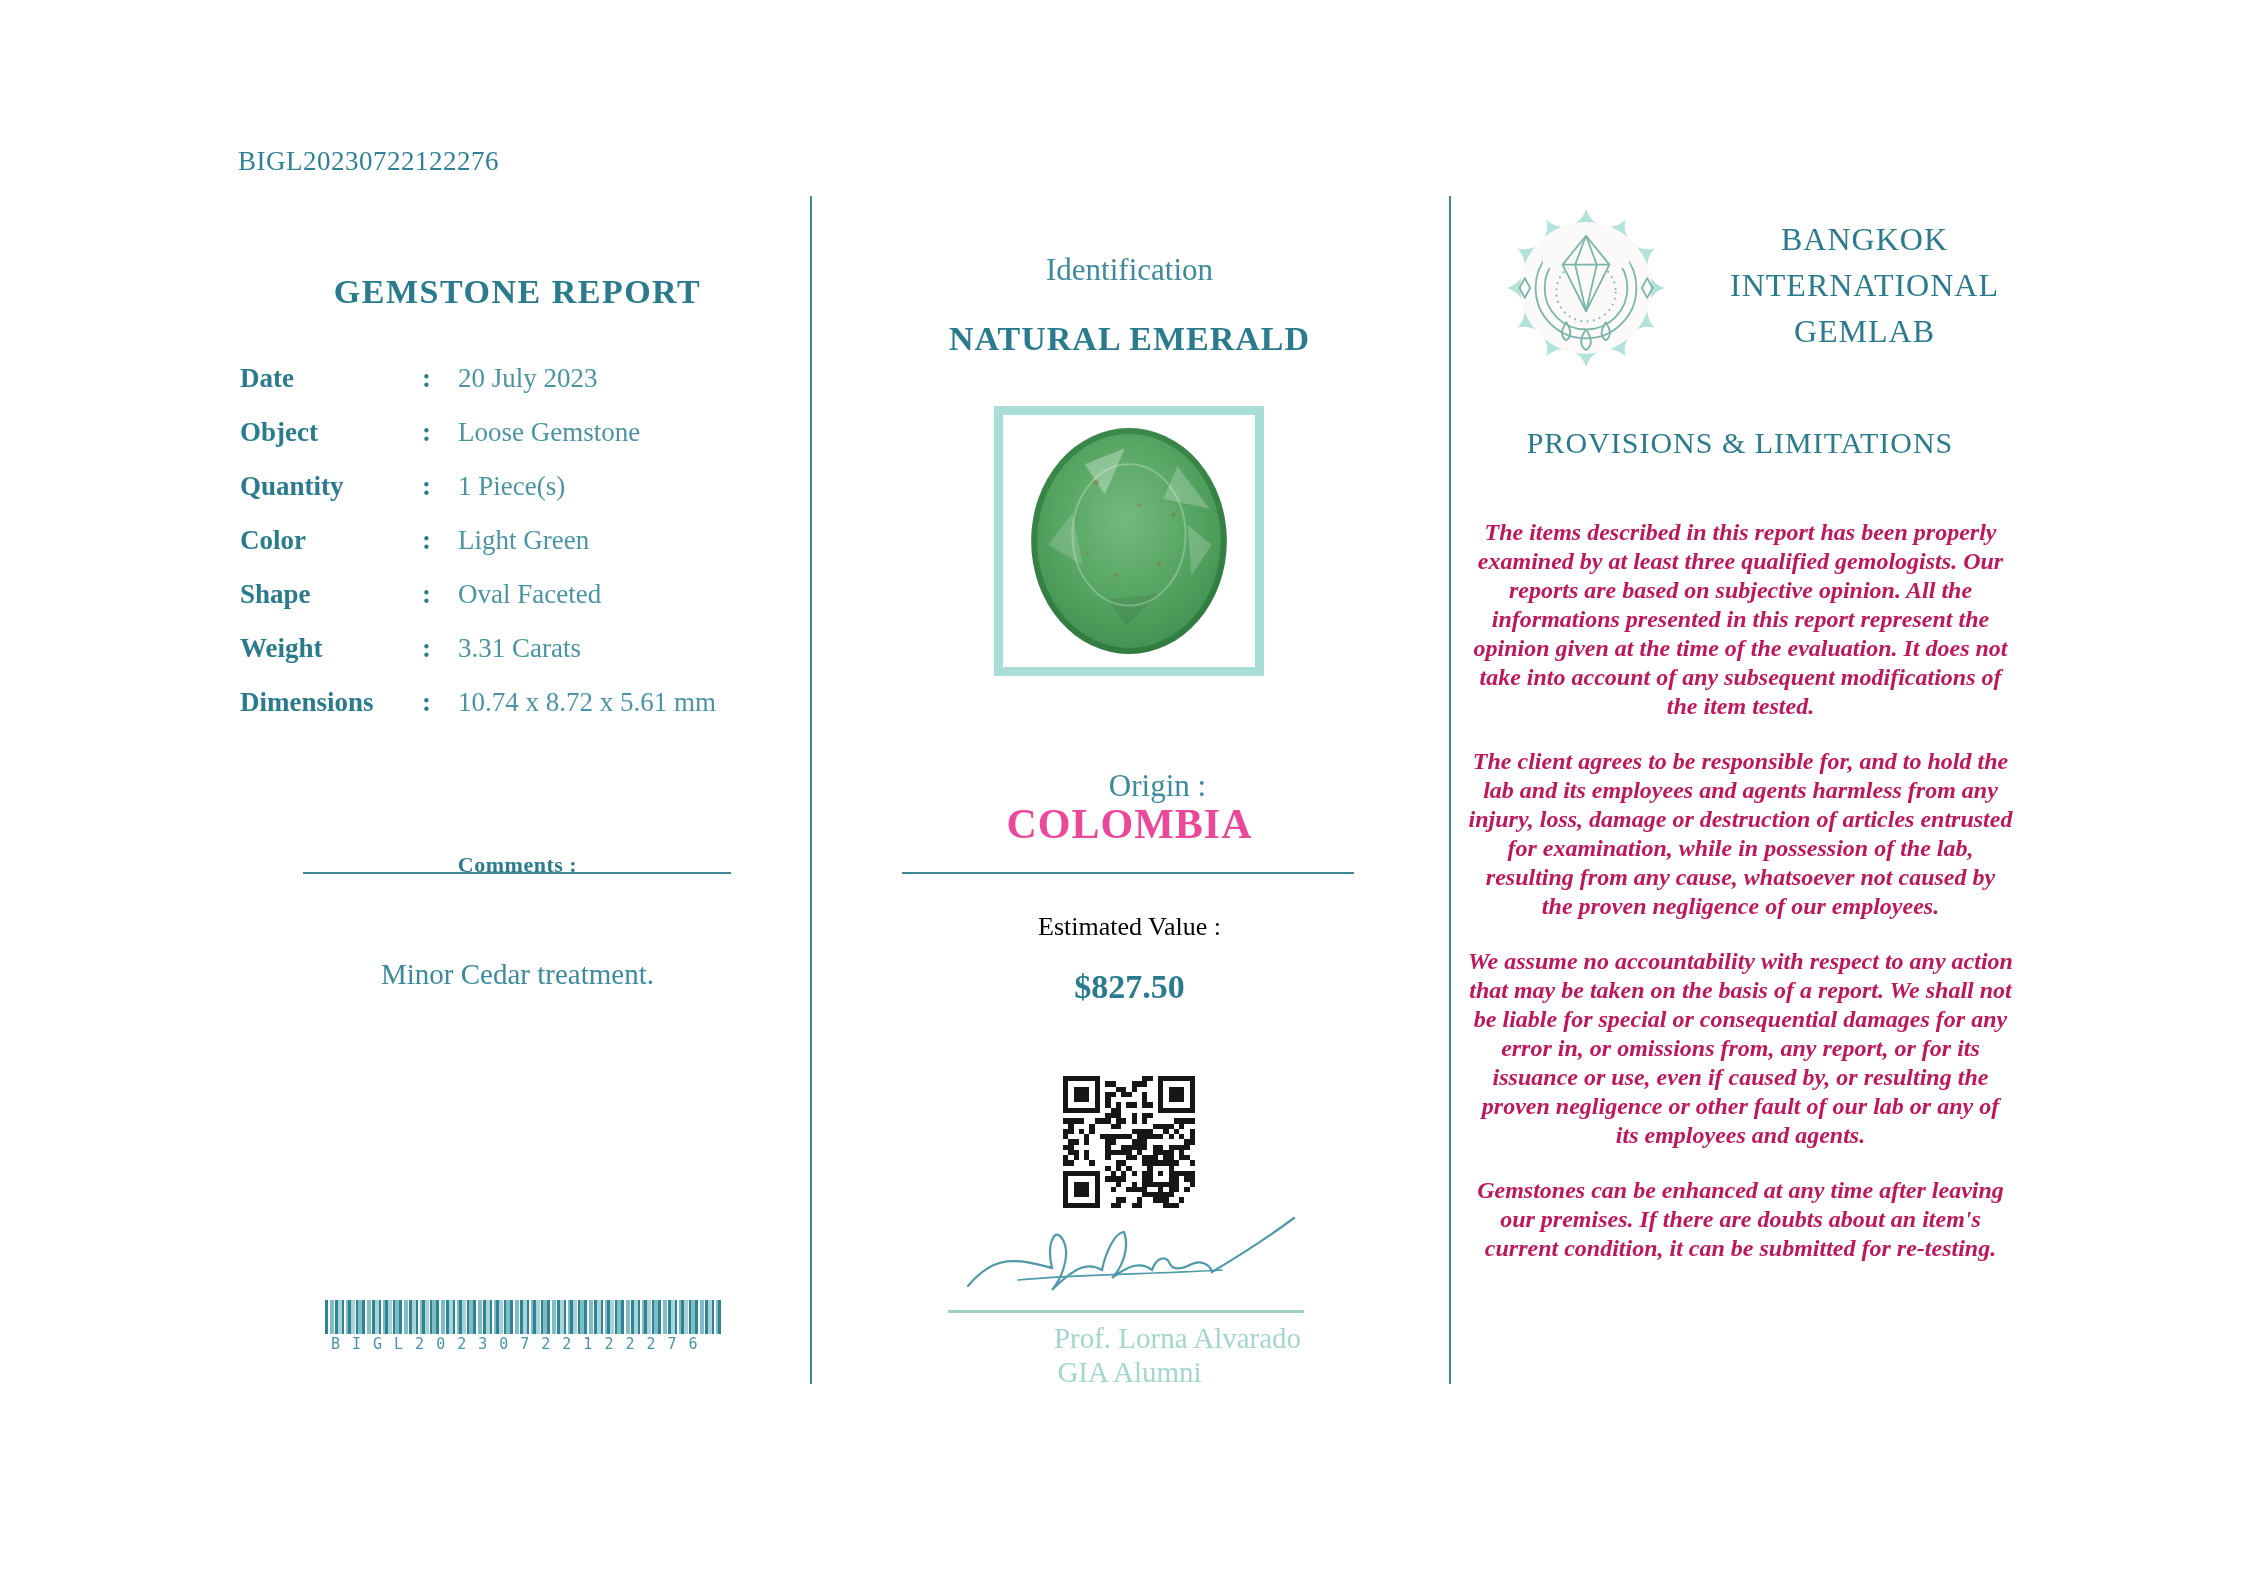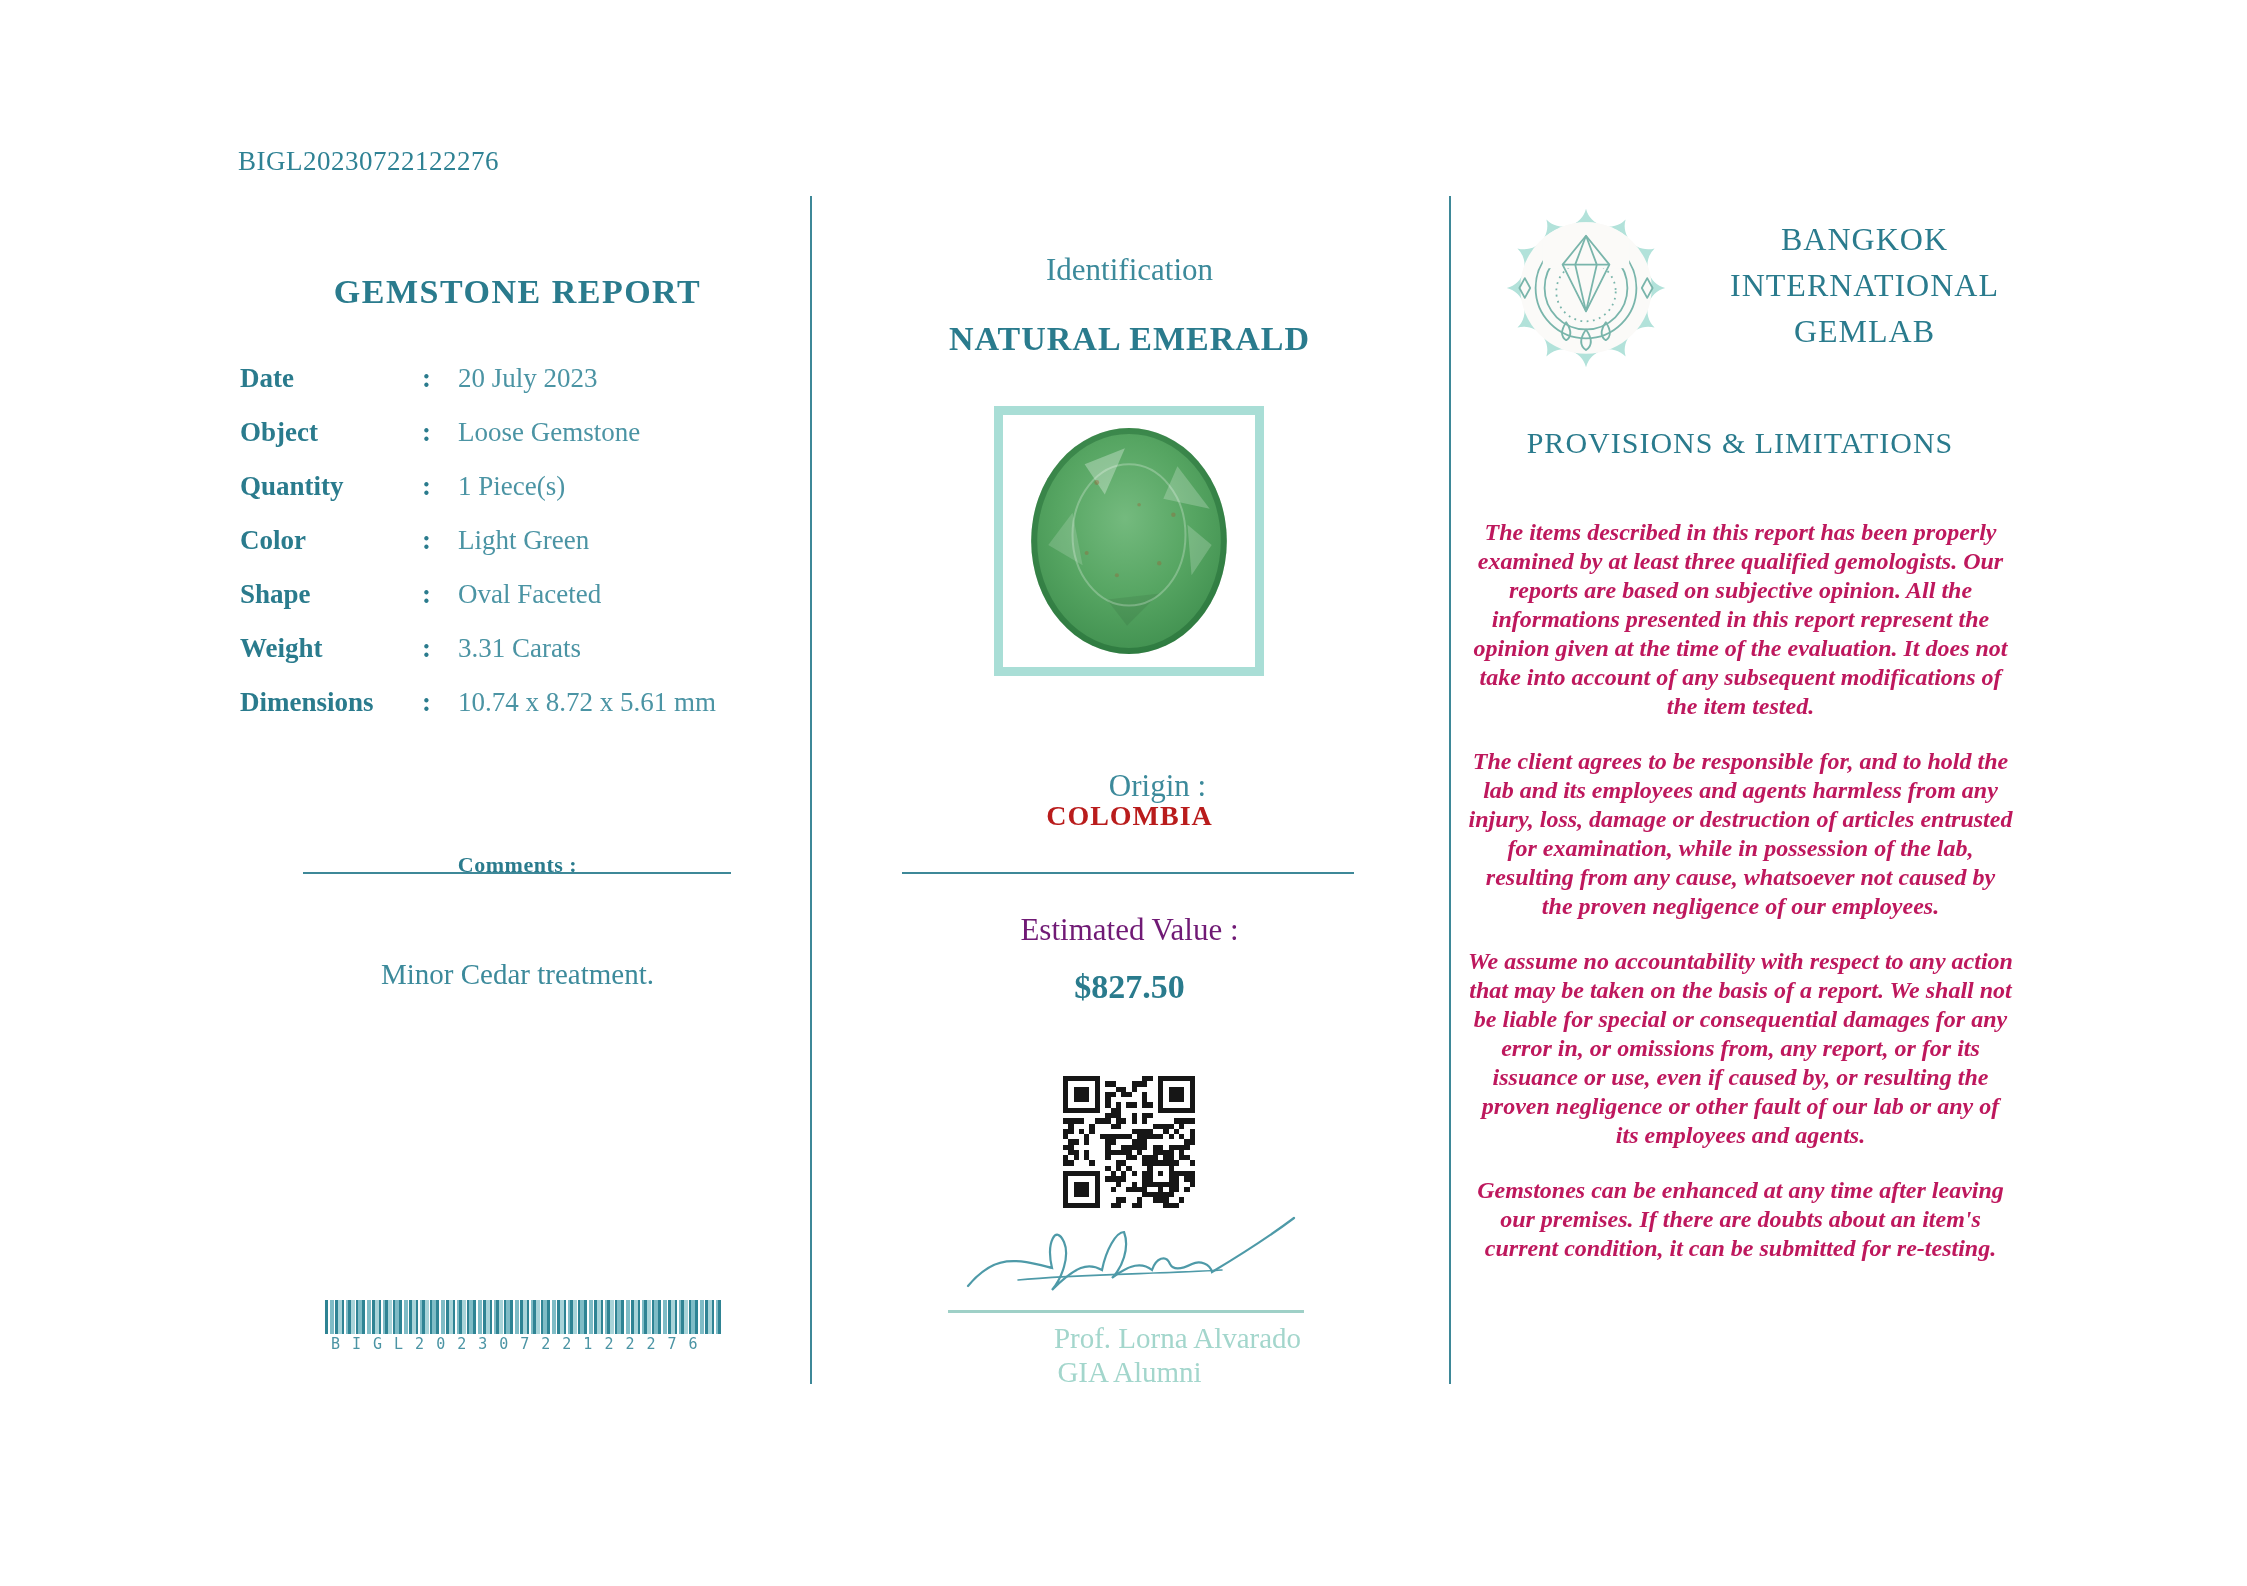--- a/index.html
+++ b/index.html
@@ -64,23 +64,23 @@
   
   .mid{left:810px;width:639px;}
   .mid-ident-label{top:252px;font-size:31px;color:#3c8a9b;}
   .mid-ident-value{top:320px;font-size:34px;font-weight:700;color:#2a7b8d;letter-spacing:1px;}
   .gem-frame{
     left:994px;top:406px;width:270px;height:270px;box-sizing:border-box;
     border:9px solid #a9ded6;background:#ffffff;
     display:flex;align-items:center;justify-content:center;
   }
   .mid-origin-label{top:768px;font-size:31px;color:#3c8a9b;padding-left:28px;}
-  .mid-origin-value{top:800px;font-size:28px;font-weight:700;color:#b91c1c;letter-spacing:1px;}
+  .mid-origin-value{top:800px;font-size:42px;font-weight:700;color:#ec4899;letter-spacing:1px;}
   .mid-hdiv{left:902px;top:872px;width:452px;}
-  .mid-est-label{top:912px;font-size:31px;color:#701a75;}
+  .mid-est-label{top:912px;font-size:26px;color:#000000;}
   .mid-est-value{top:968px;font-size:34px;font-weight:700;color:#2a7b8d;}
   .qr{left:1063px;top:1076px;width:132px;height:132px;}
   .signature{left:960px;top:1208px;}
   .sig-line{left:948px;top:1310px;width:356px;height:3px;background:#9fd0c7;}
   .sig-name{top:1322px;font-size:29px;color:#a3d6cc;padding-left:48px;}
   .sig-cred{top:1356px;font-size:29px;color:#a3d6cc;}
 
   
   .badge{left:1496px;top:198px;}
   .org-name{

